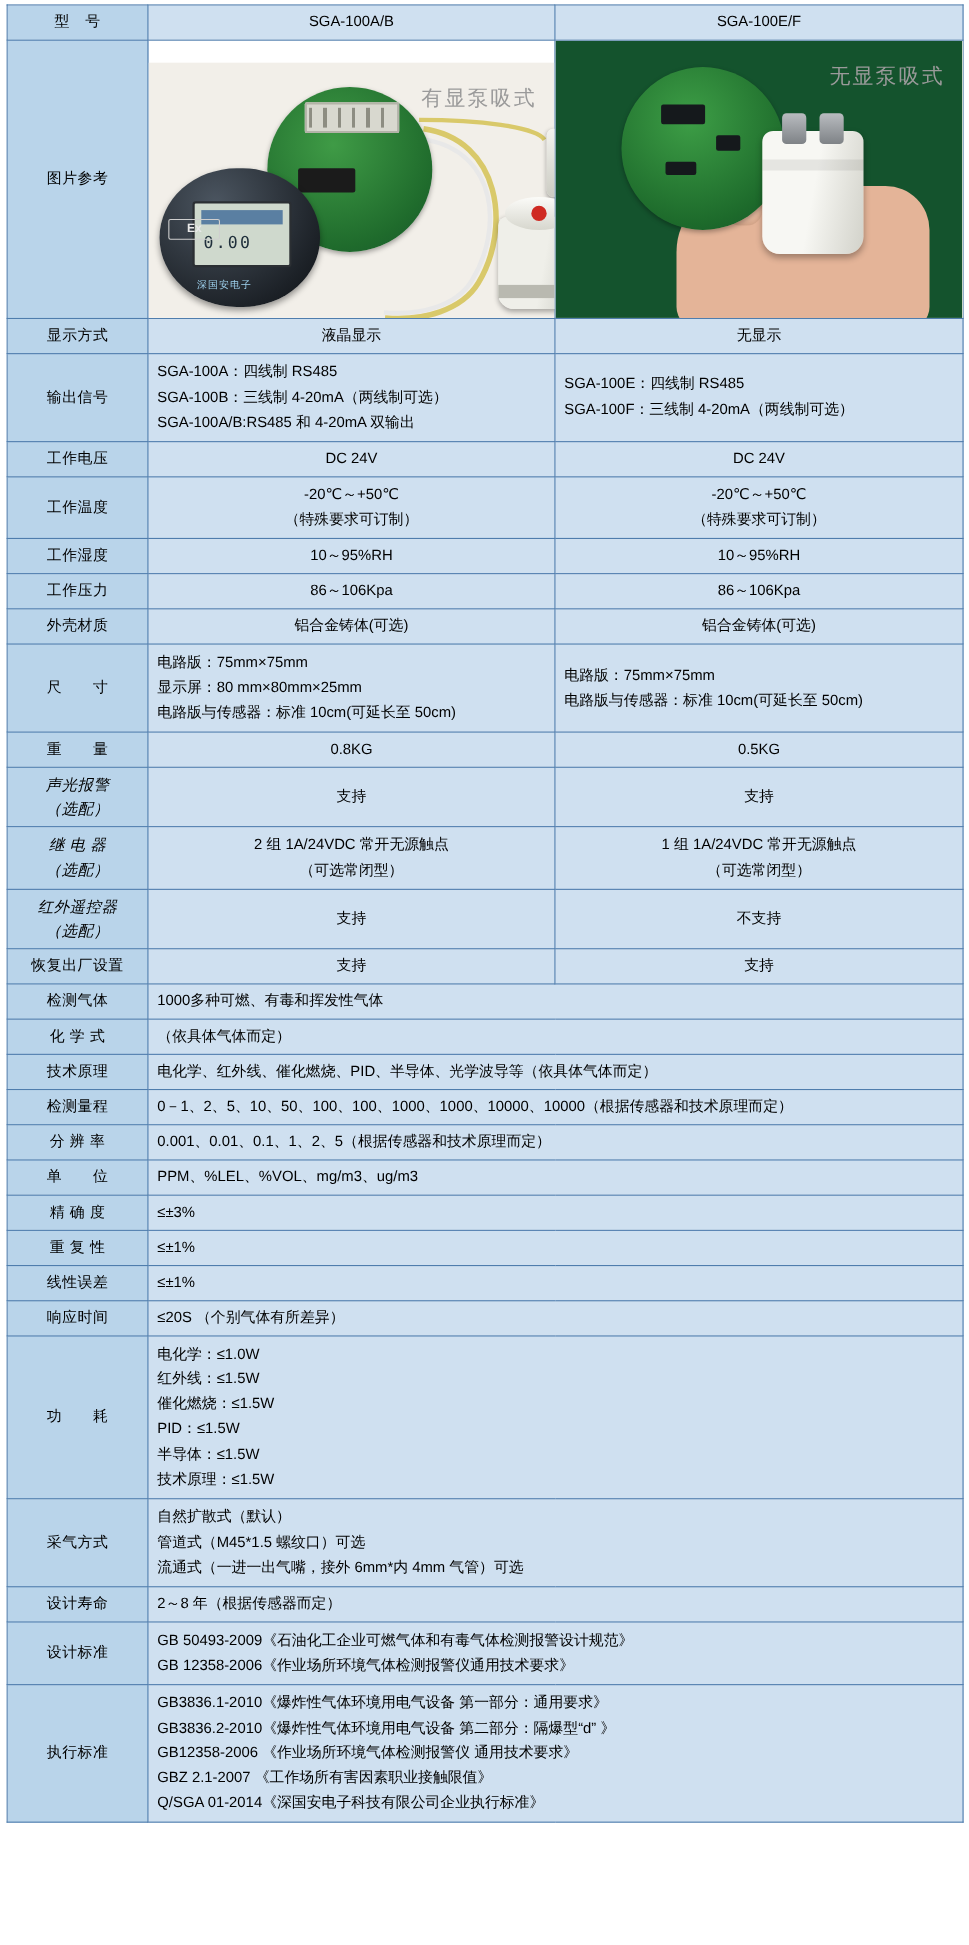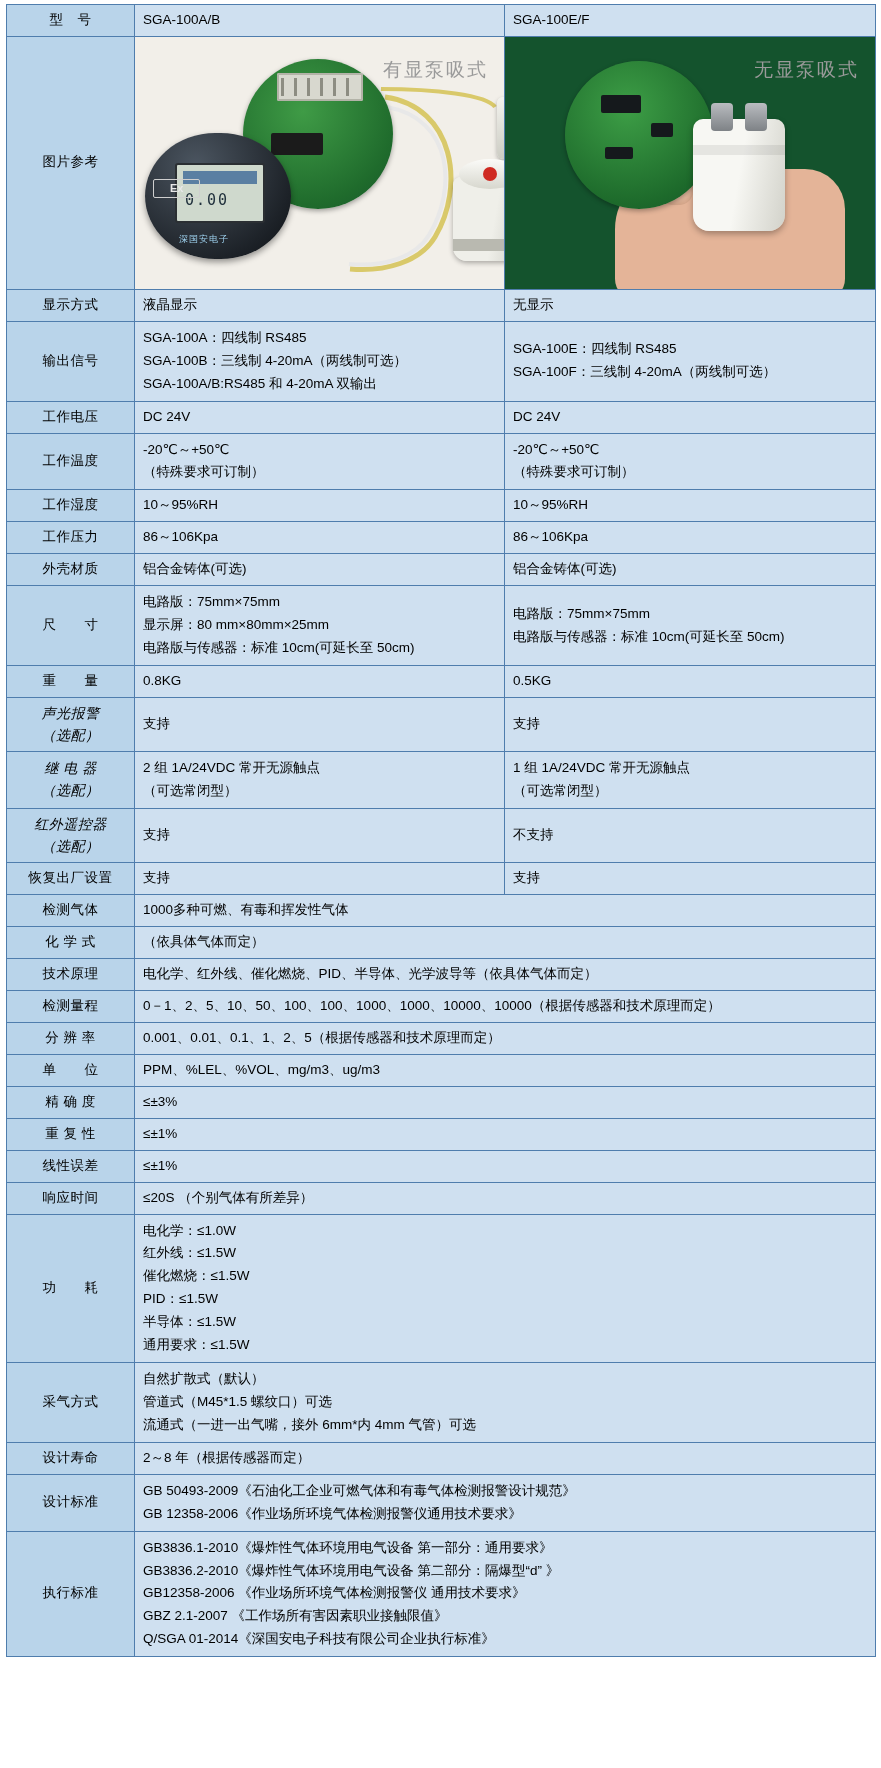--- a/index.html
+++ b/index.html
@@ -38,21 +38,21 @@
     letter-spacing: 0.5px;
     white-space: nowrap;
   }
   td.label .sub {
     display: block;
     font-size: 14px;
     font-style: italic;
   }
   td.val {
     background: #cfe0f0;
-    text-align: left;
+    text-align: center;
   }
   td.val-left {
     background: #cfe0f0;
     text-align: left;
     padding-left: 10px;
   }
   td.val-left .ln {
     display: block;
     padding: 1px 0;
   }
@@ -65,20 +65,21 @@
     padding: 0;
     height: 242px;
     position: relative;
     overflow: hidden;
   }
   
   .photoA {
     position: absolute;
     inset: 0;
     background: #f2efe9;
+    margin-top: 20px;
   }
   .photoA .tag, .photoB .tag {
     position: absolute;
     top: 18px;
     right: 16px;
     color: #9a9a9a;
     font-size: 19px;
     letter-spacing: 2px;
     z-index: 9;
   }
@@ -528,21 +529,21 @@
       </tr>
 
       <tr>
         <td class="label">功　　耗</td>
         <td class="val-left" colspan="2">
           <span class="ln">电化学：≤1.0W</span>
           <span class="ln">红外线：≤1.5W</span>
           <span class="ln">催化燃烧：≤1.5W</span>
           <span class="ln">PID：≤1.5W</span>
           <span class="ln">半导体：≤1.5W</span>
-          <span class="ln">通用要求：≤1.5W</span>
+          <span class="ln">技术原理：≤1.5W</span>
         </td>
       </tr>
 
       <tr>
         <td class="label">采气方式</td>
         <td class="val-left" colspan="2">
           <span class="ln">自然扩散式（默认）</span>
           <span class="ln">管道式（M45*1.5 螺纹口）可选</span>
           <span class="ln">流通式（一进一出气嘴，接外 6mm*内 4mm 气管）可选</span>
         </td>

